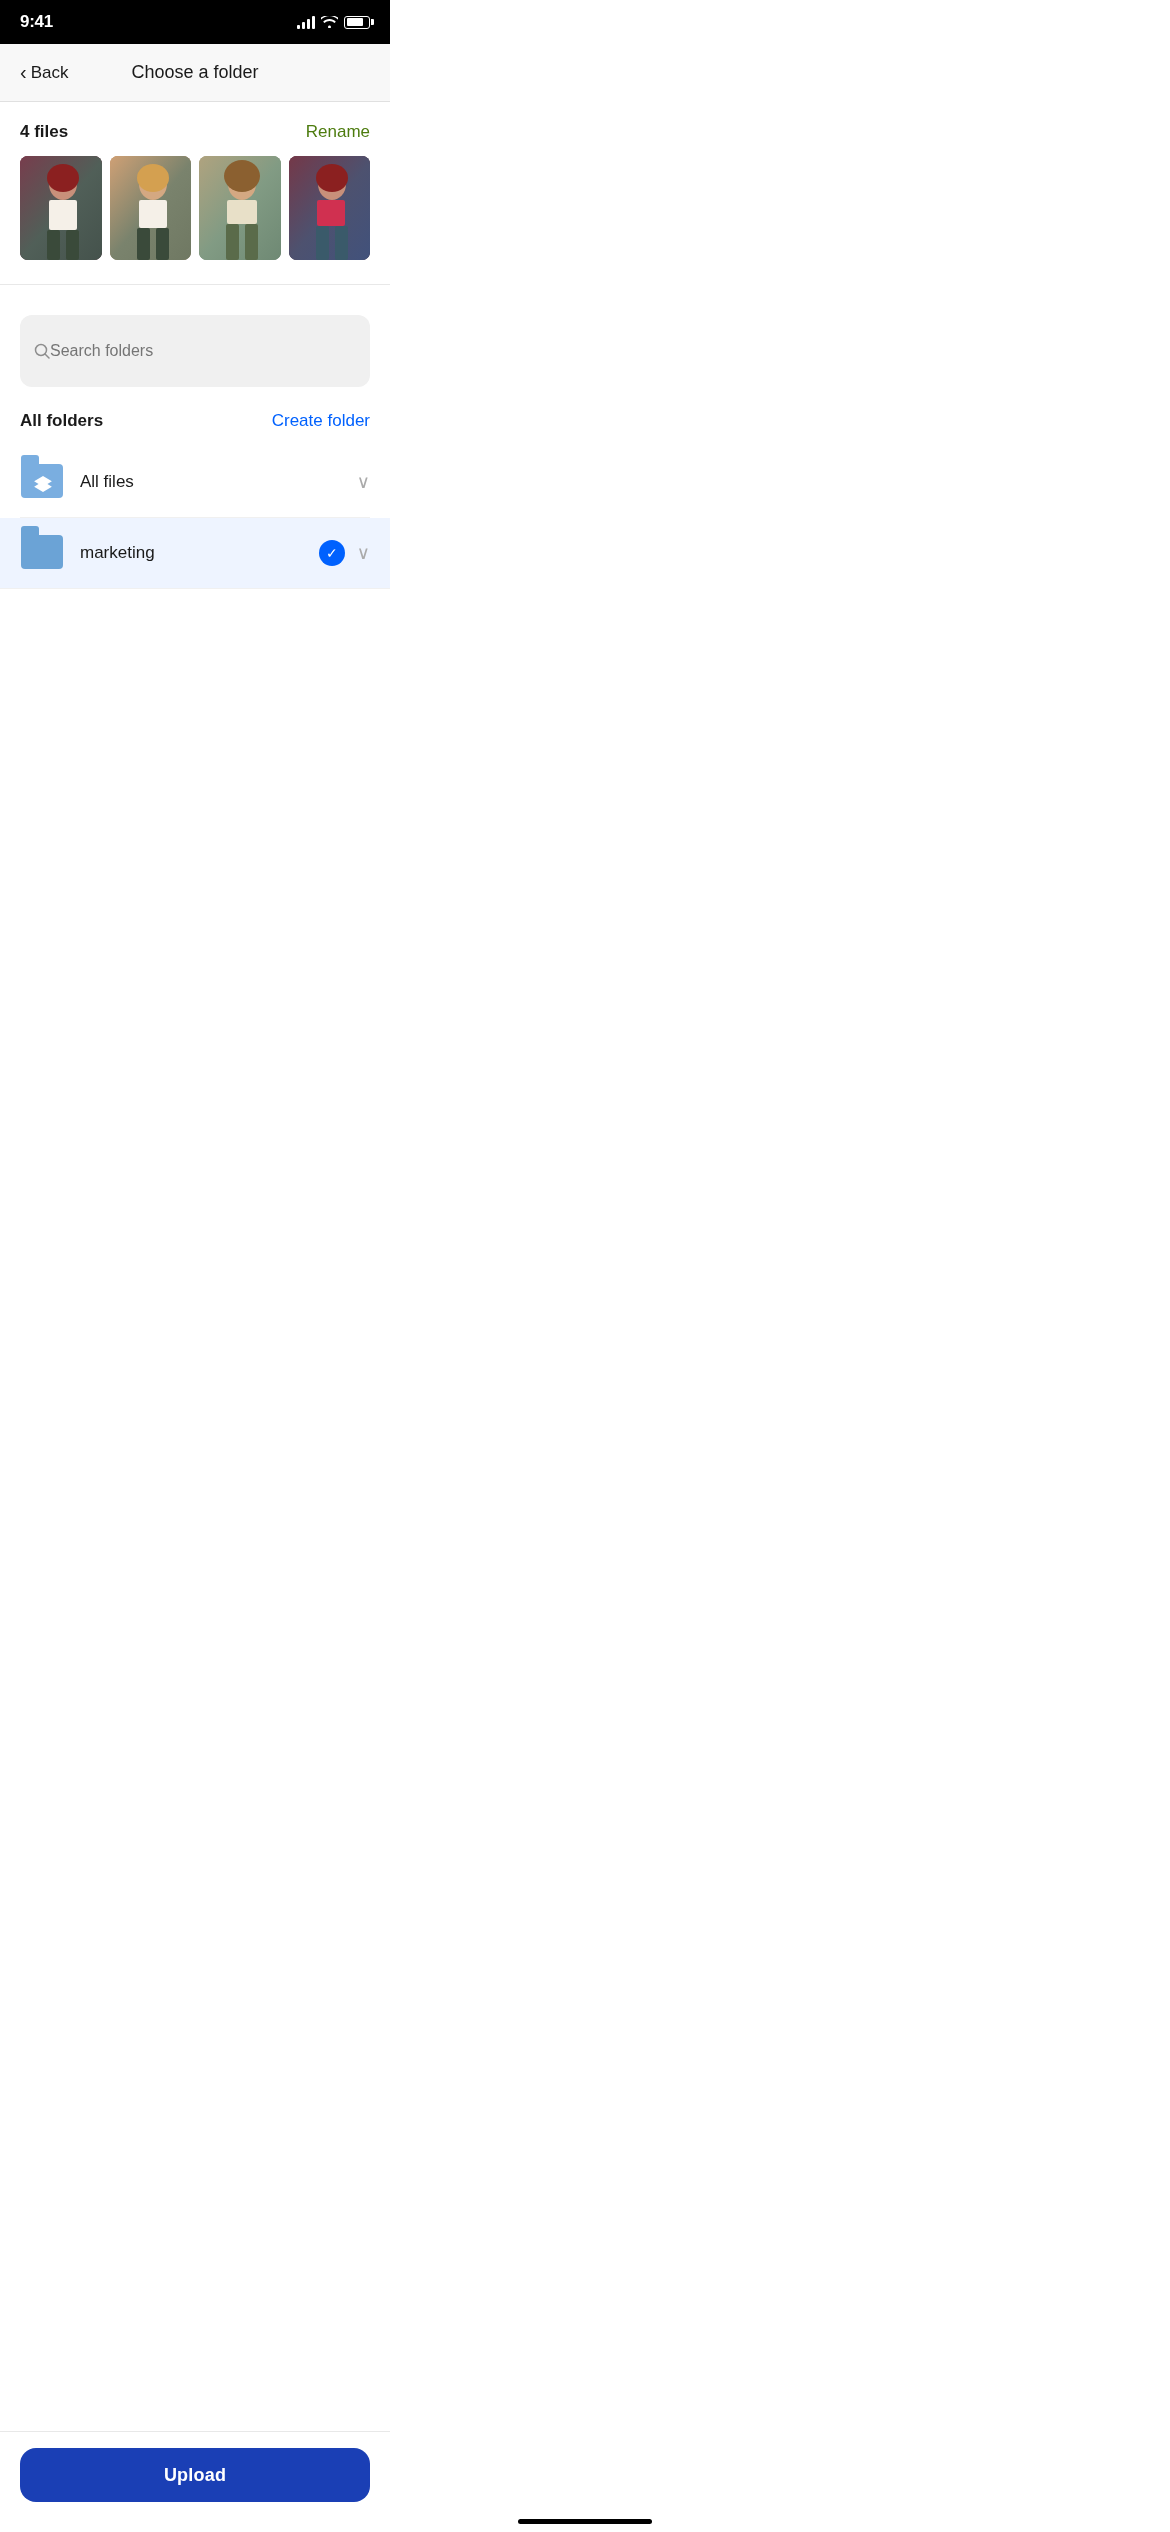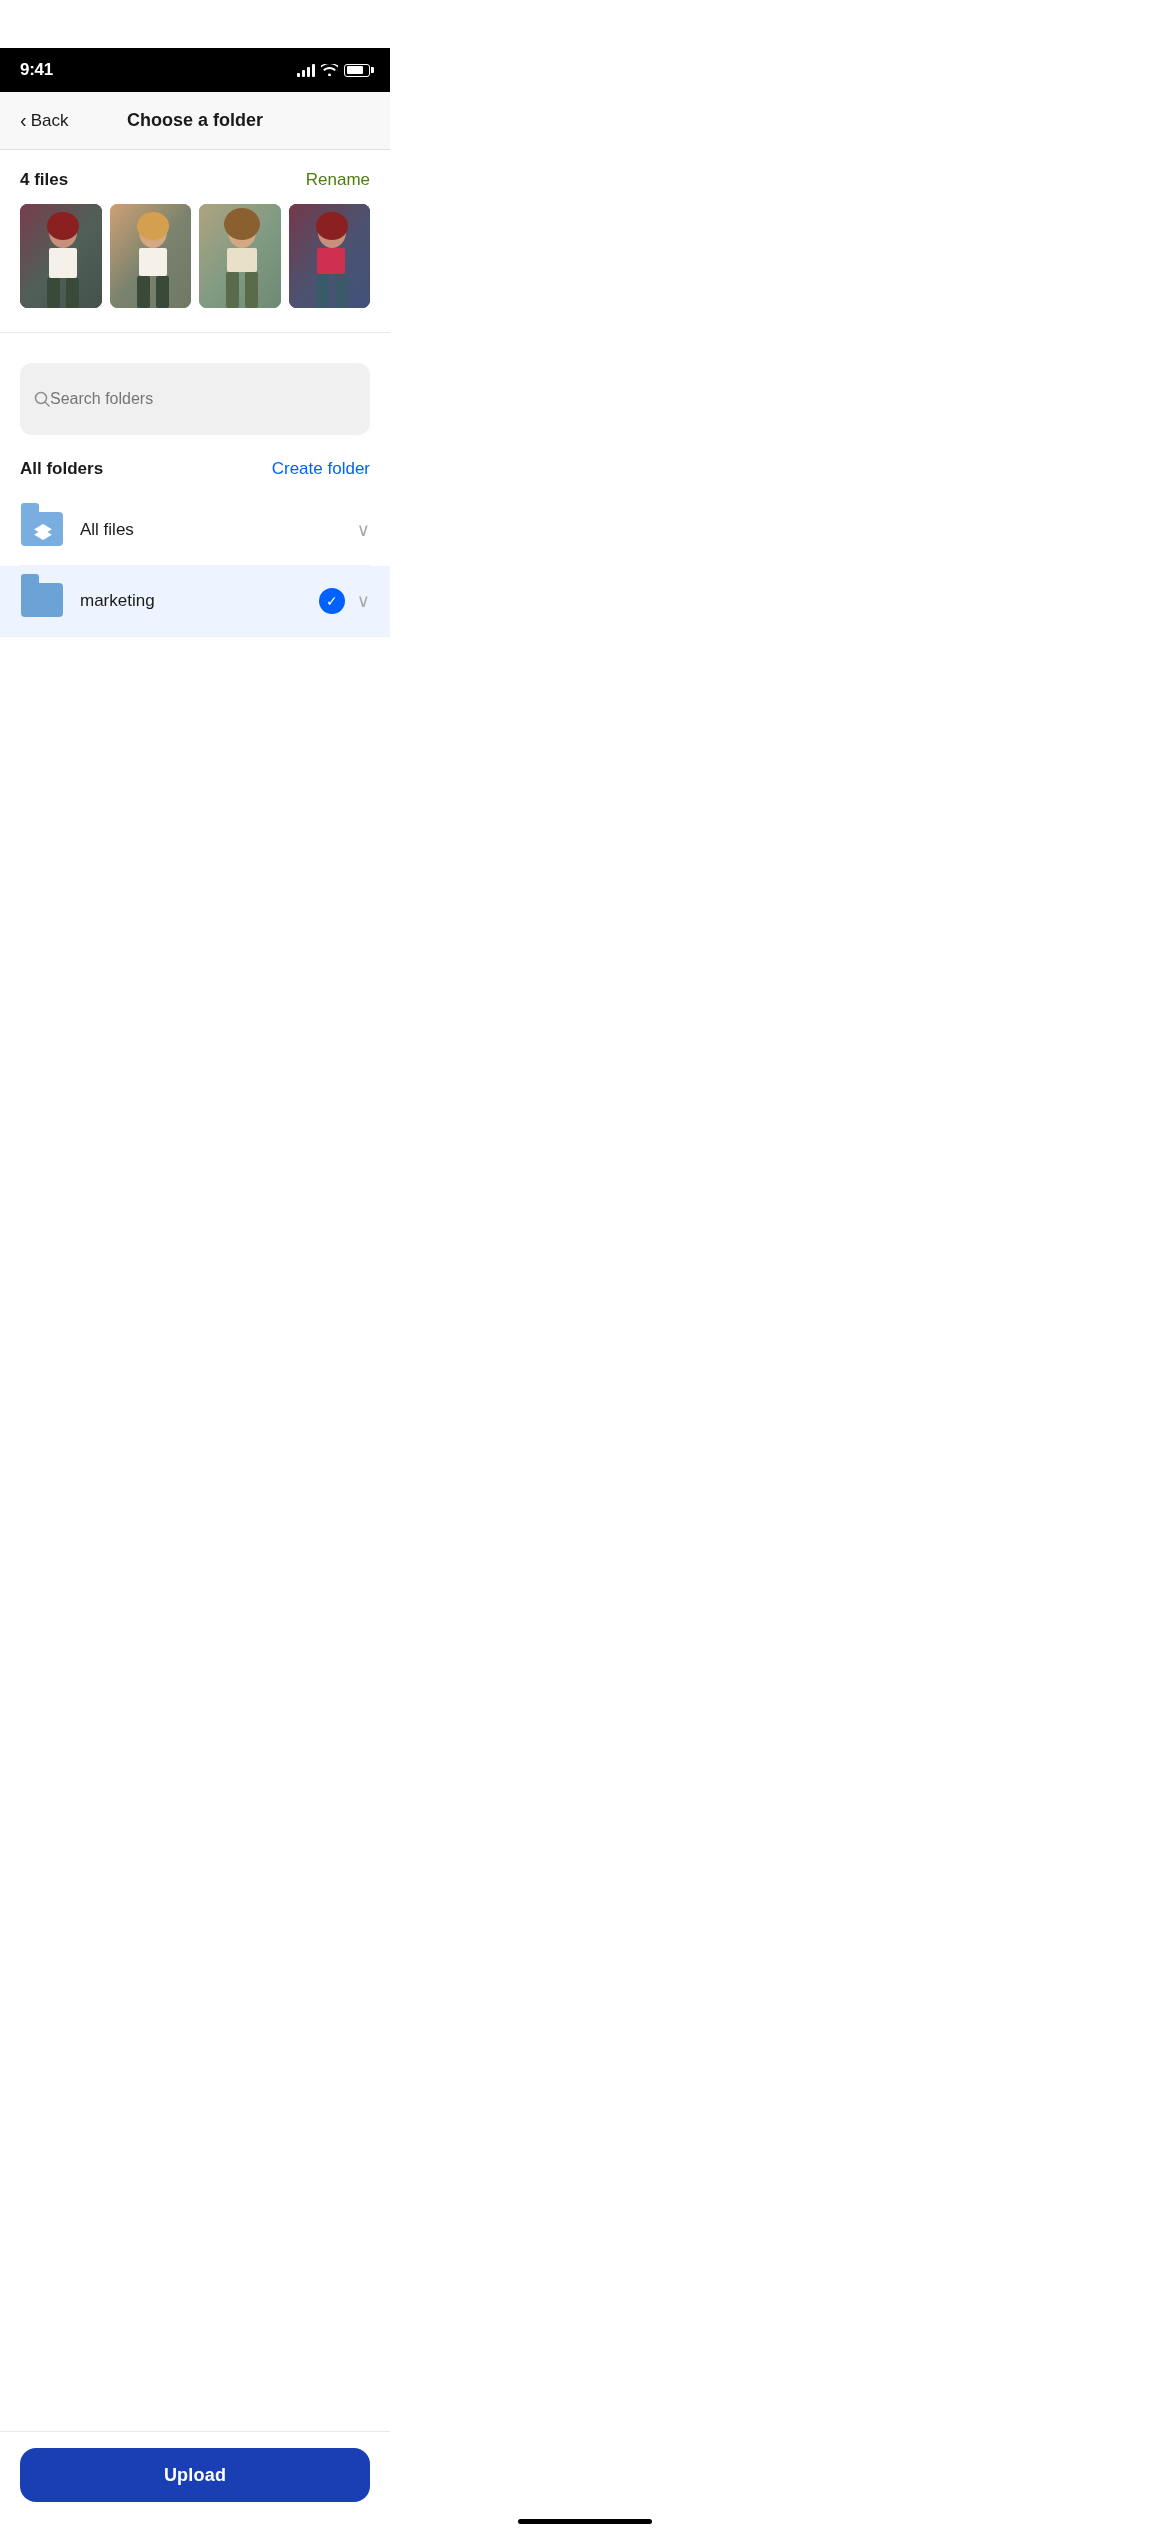--- a/index.html
+++ b/index.html
@@ -15,21 +15,20 @@
 
     
     .status-bar {
       background: #000;
       height: 44px;
       display: flex;
       align-items: center;
       justify-content: space-between;
       padding: 0 20px;
       color: #fff;
-      margin-top: 48px;
     }
 
     .status-time {
       font-size: 17px;
       font-weight: 600;
       color: #fff;
       letter-spacing: -0.3px;
     }
 
     .status-icons {
@@ -108,21 +107,21 @@
 
     .nav-back-chevron {
       font-size: 20px;
       font-weight: 300;
       color: #1a1a1a;
       margin-top: -1px;
     }
 
     .nav-title {
       font-size: 18px;
-      font-weight: 700;
+      font-weight: 400;
       color: #1a1a1a;
       position: absolute;
       left: 50%;
       transform: translateX(-50%);
     }
 
     
     .files-section {
       padding: 20px 20px 10px;
       background: #fff;

